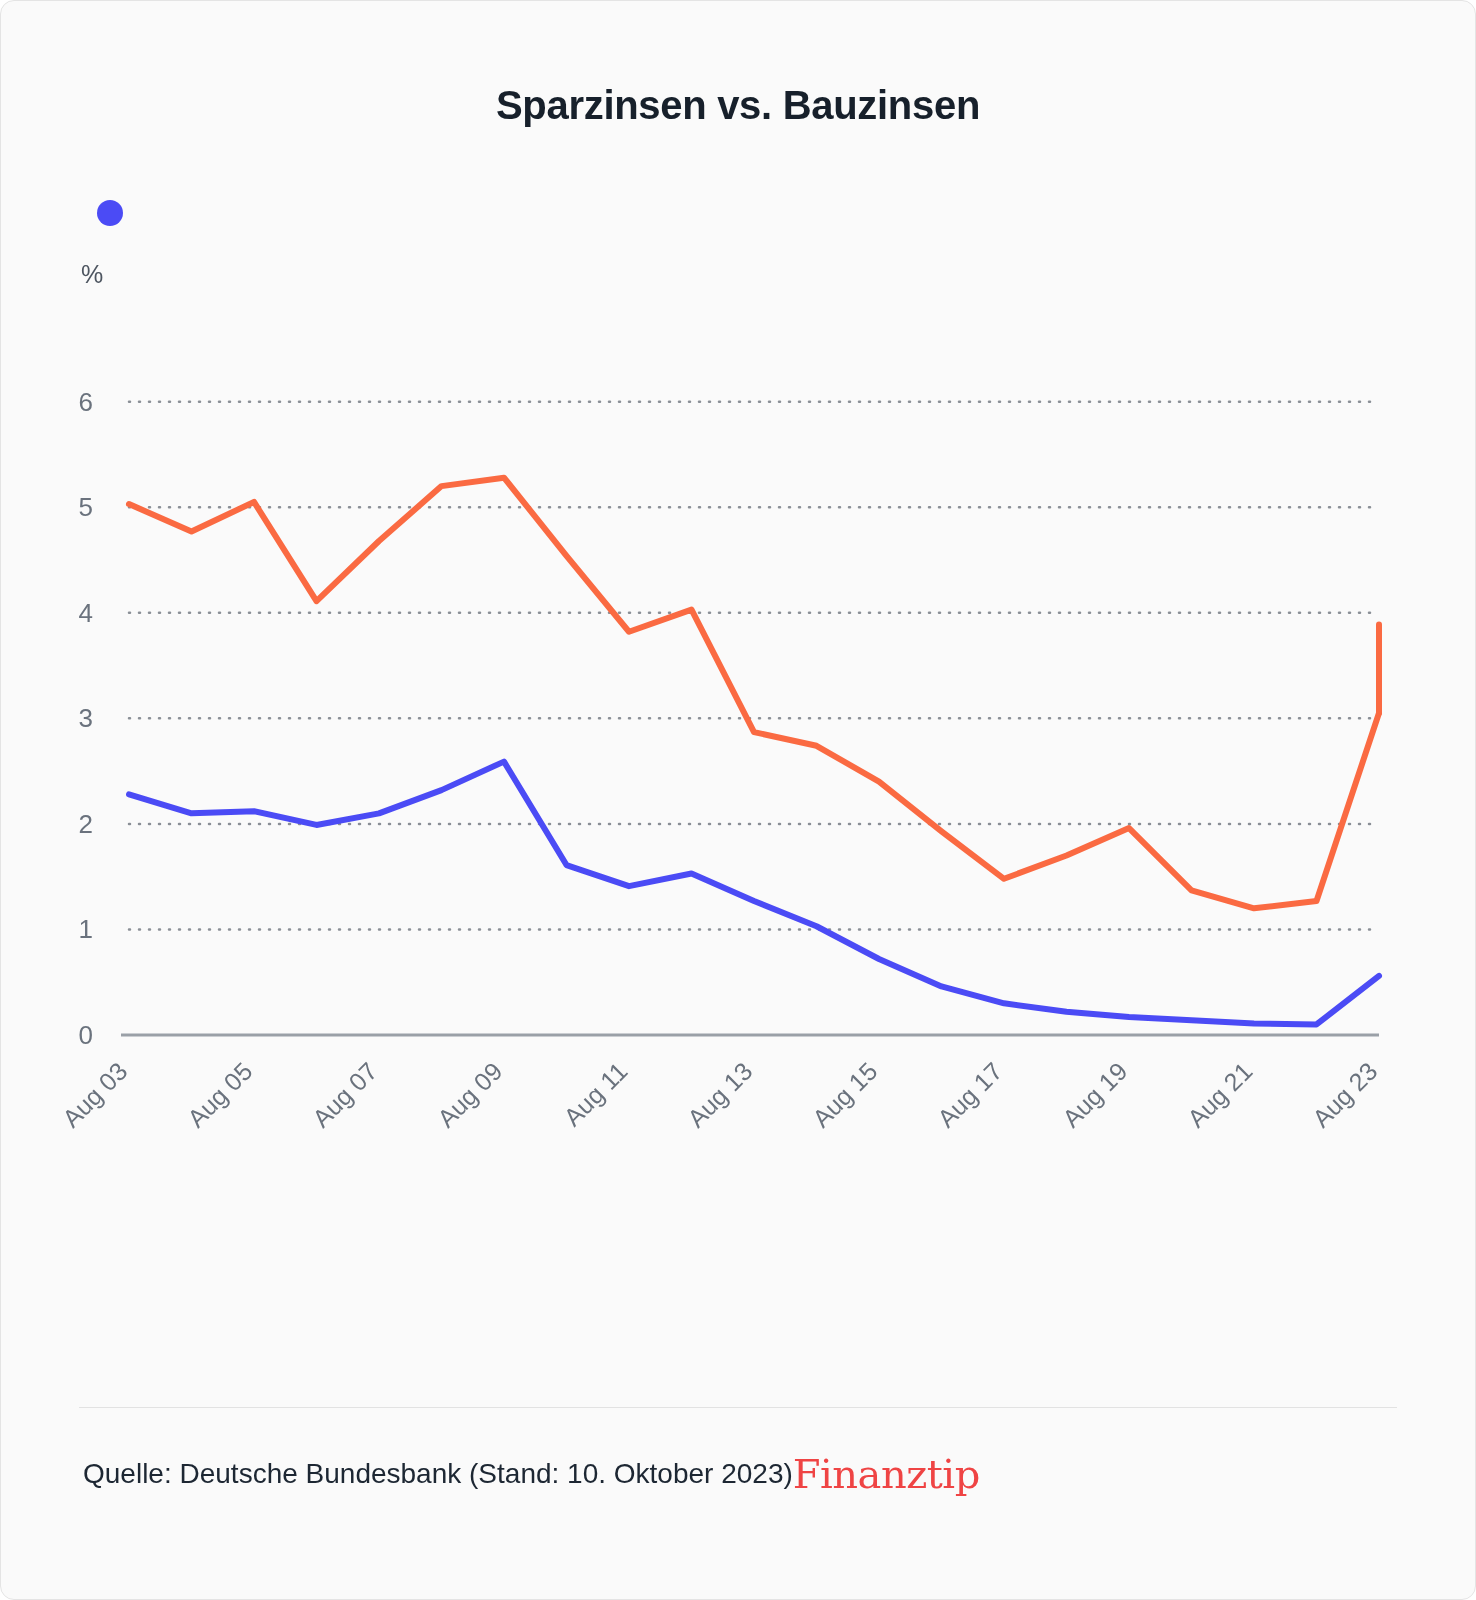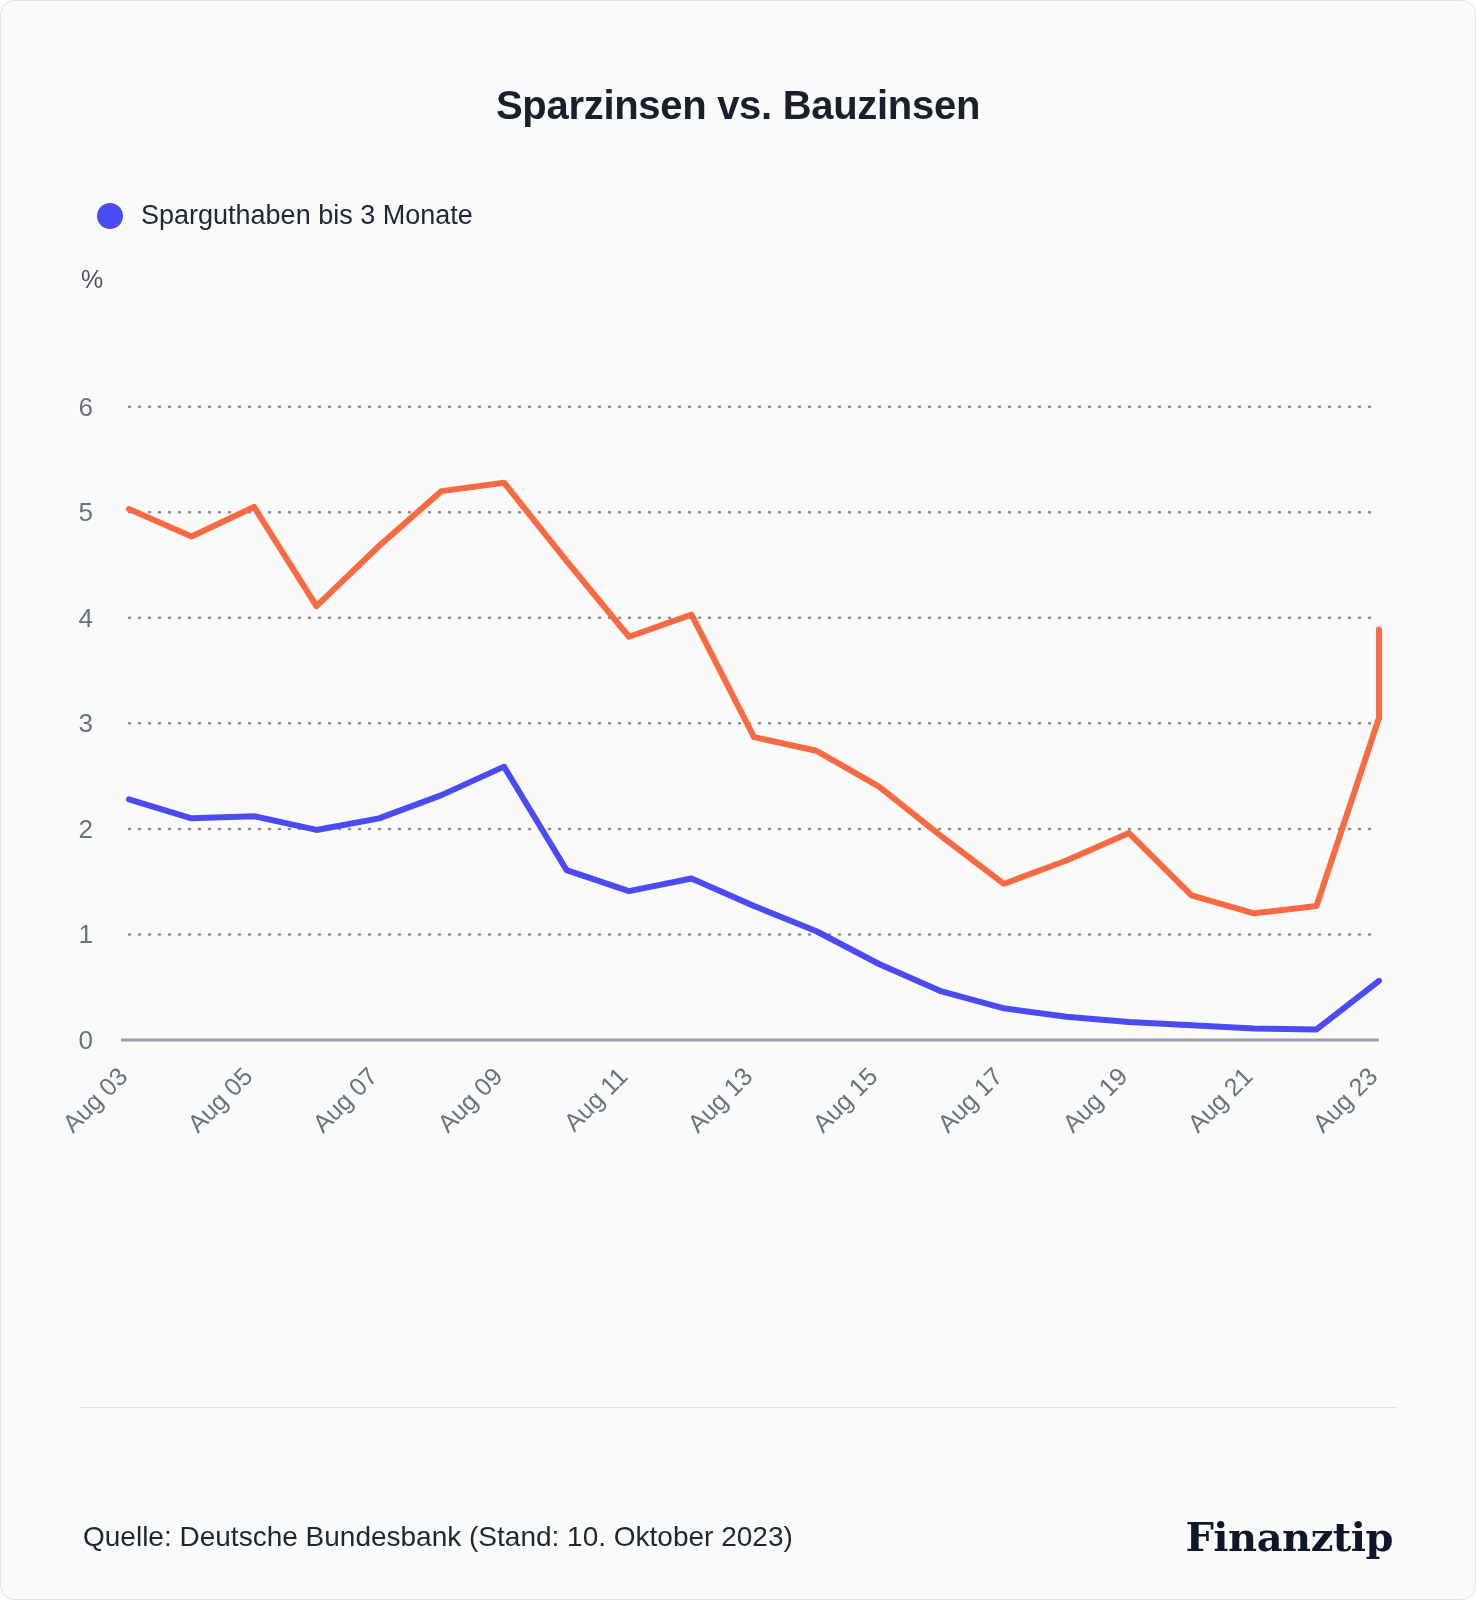--- a/index.html
+++ b/index.html
@@ -78,48 +78,46 @@
     left: 78px;
     right: 78px;
     top: 1406px;
     height: 1px;
     background: #e2e2e2;
   }
   .footer {
     position: absolute;
     left: 82px;
     right: 82px;
-    top: 1512px;
+    top: 1450px;
     display: flex;
     align-items: center;
-    justify-content: space-between;
   }
   .source {
     font-size: 28px;
     color: #1d2733;
   }
   .brand {
     font-family: "DejaVu Serif", serif;
     font-size: 40px;
-    font-weight: bold;
-    color: #0f172a;
+    font-weight: normal;
+    color: #ef4444;
     letter-spacing: -0.5px;
   }
 </style>
 </head>
 <body>
 
 <div id="page">
 
   <h1 class="title">Sparzinsen vs. Bauzinsen</h1>
 
   <div class="legend">
     <div class="legend-item">
       <span class="legend-dot" id="dot0" style="background: rgb(75, 75, 245);"></span>
-      <span>Sparguthaben bis 3 Monate</span>
     </div>
   </div>
 
   <div class="chart-wrap">
     <div class="axis-unit">%</div>
     <svg class="plot" id="plot" width="1476" height="920">
         <line x1="120" x2="1378" y1="775" y2="775" stroke="#9aa0a7" stroke-width="3"></line>
         <text x="92" y="784" text-anchor="end" class="ytick">0</text>
         <line x1="128" x2="1378" y1="669.4444444444445" y2="669.4444444444445" stroke="#8a8f96" stroke-width="2.5" stroke-dasharray="1 9" stroke-linecap="round"></line>
         <text x="92" y="678.4444444444445" text-anchor="end" class="ytick">1</text>

